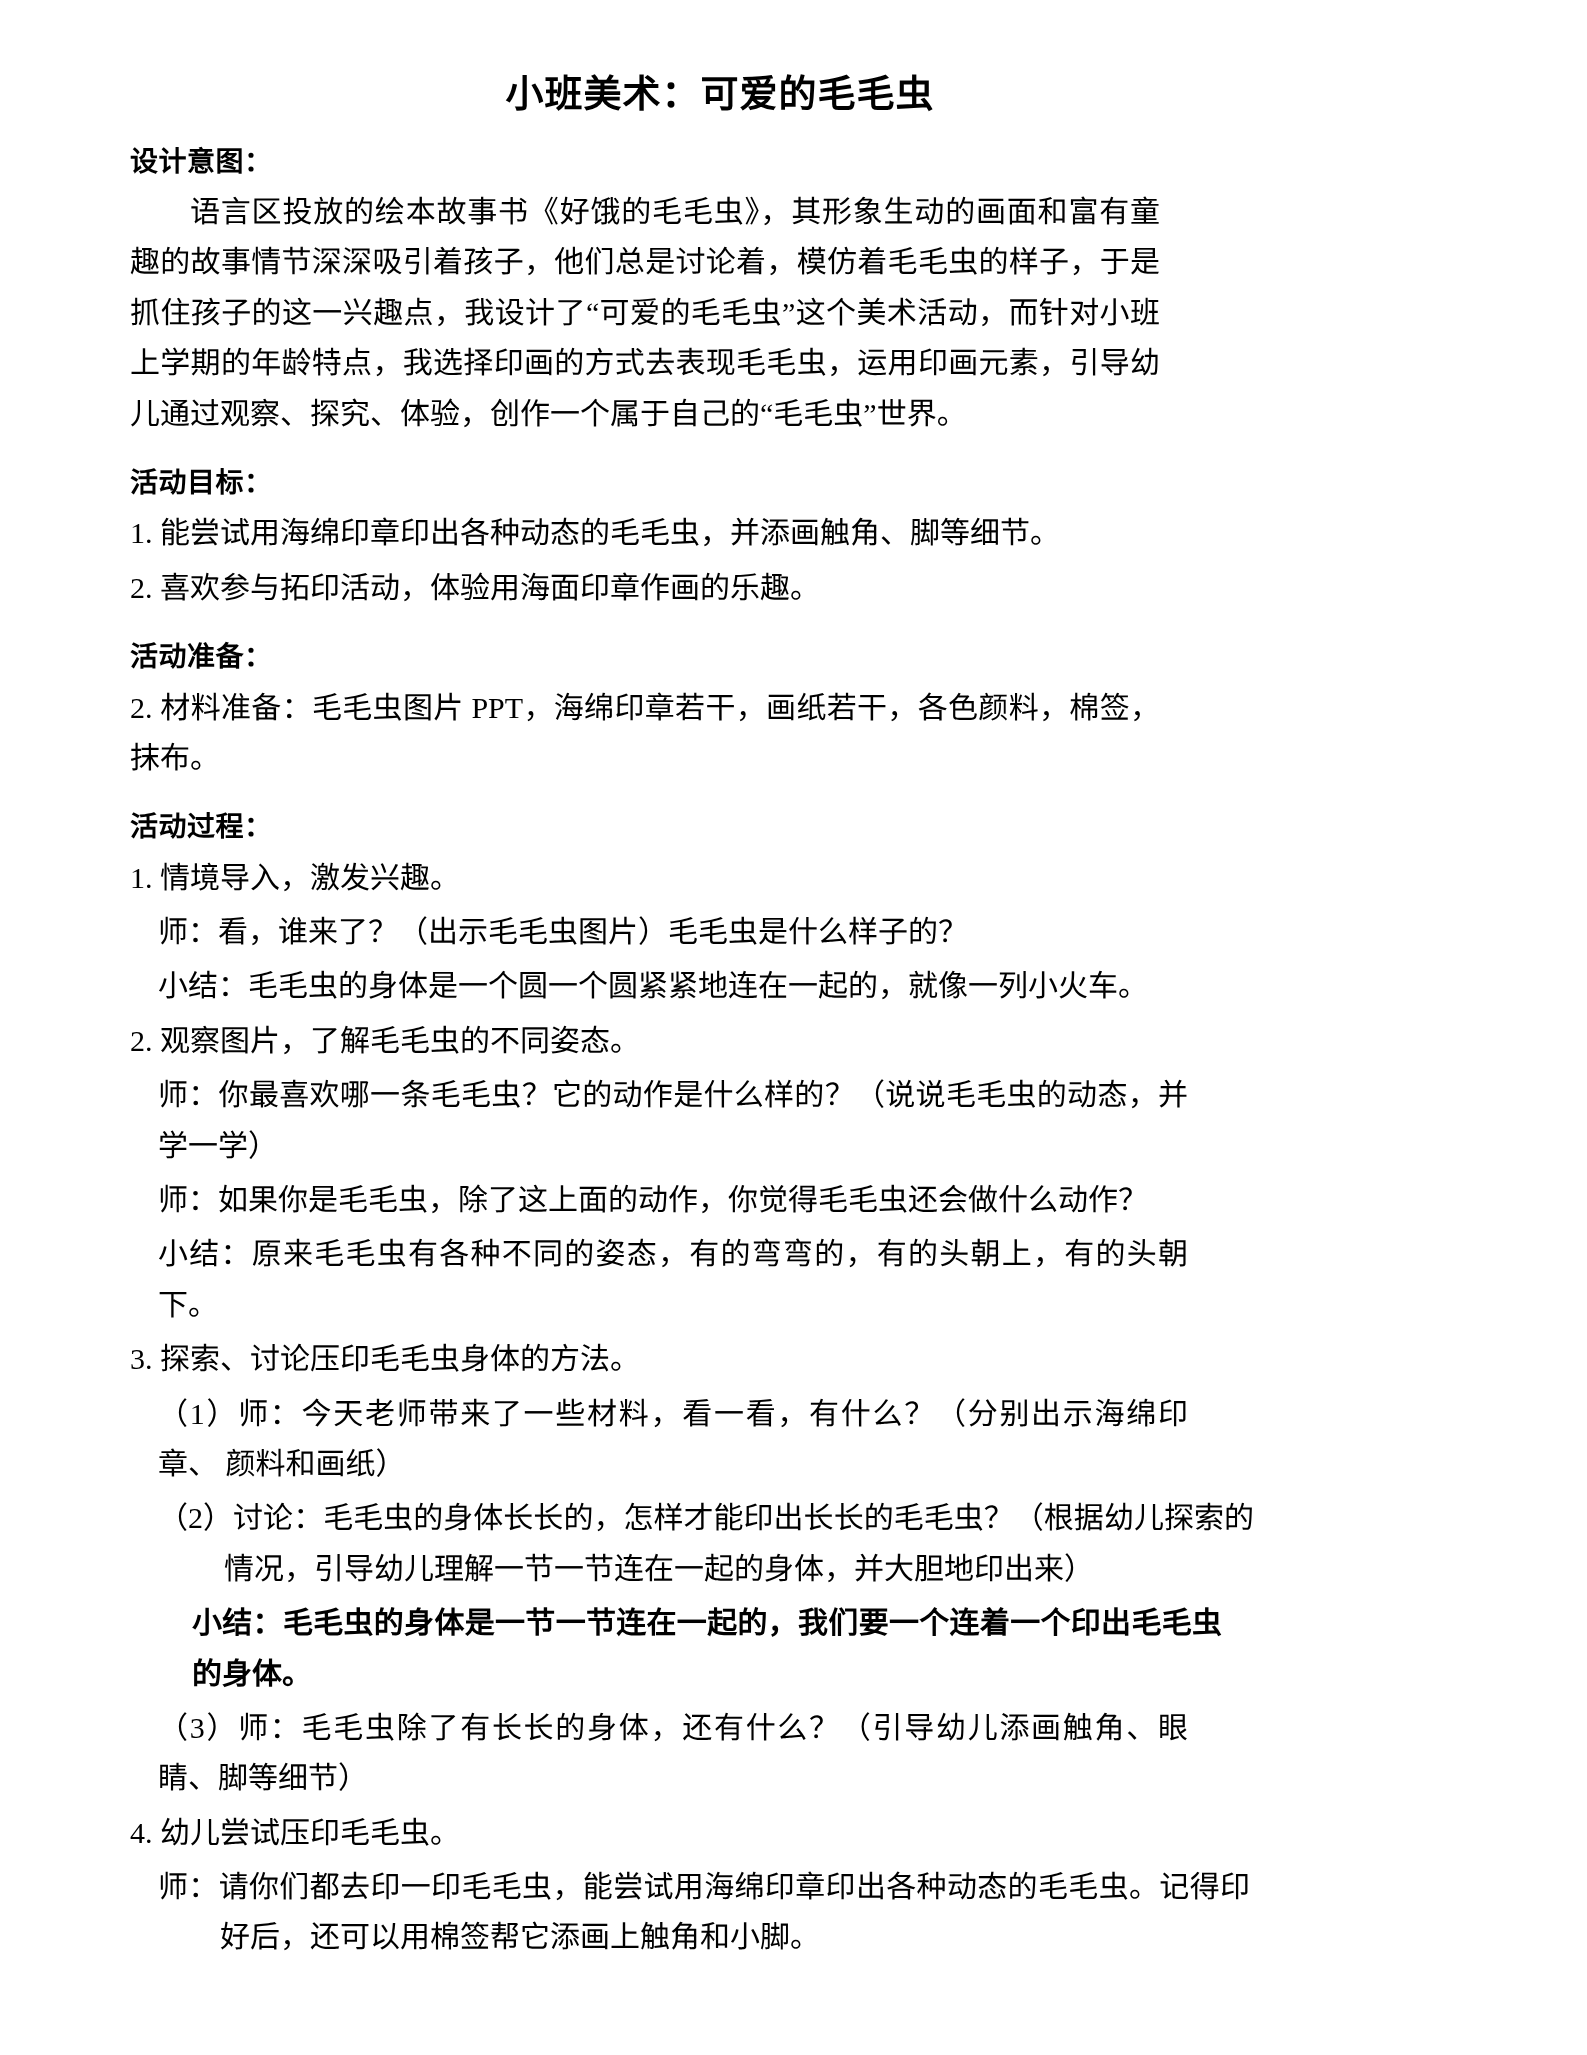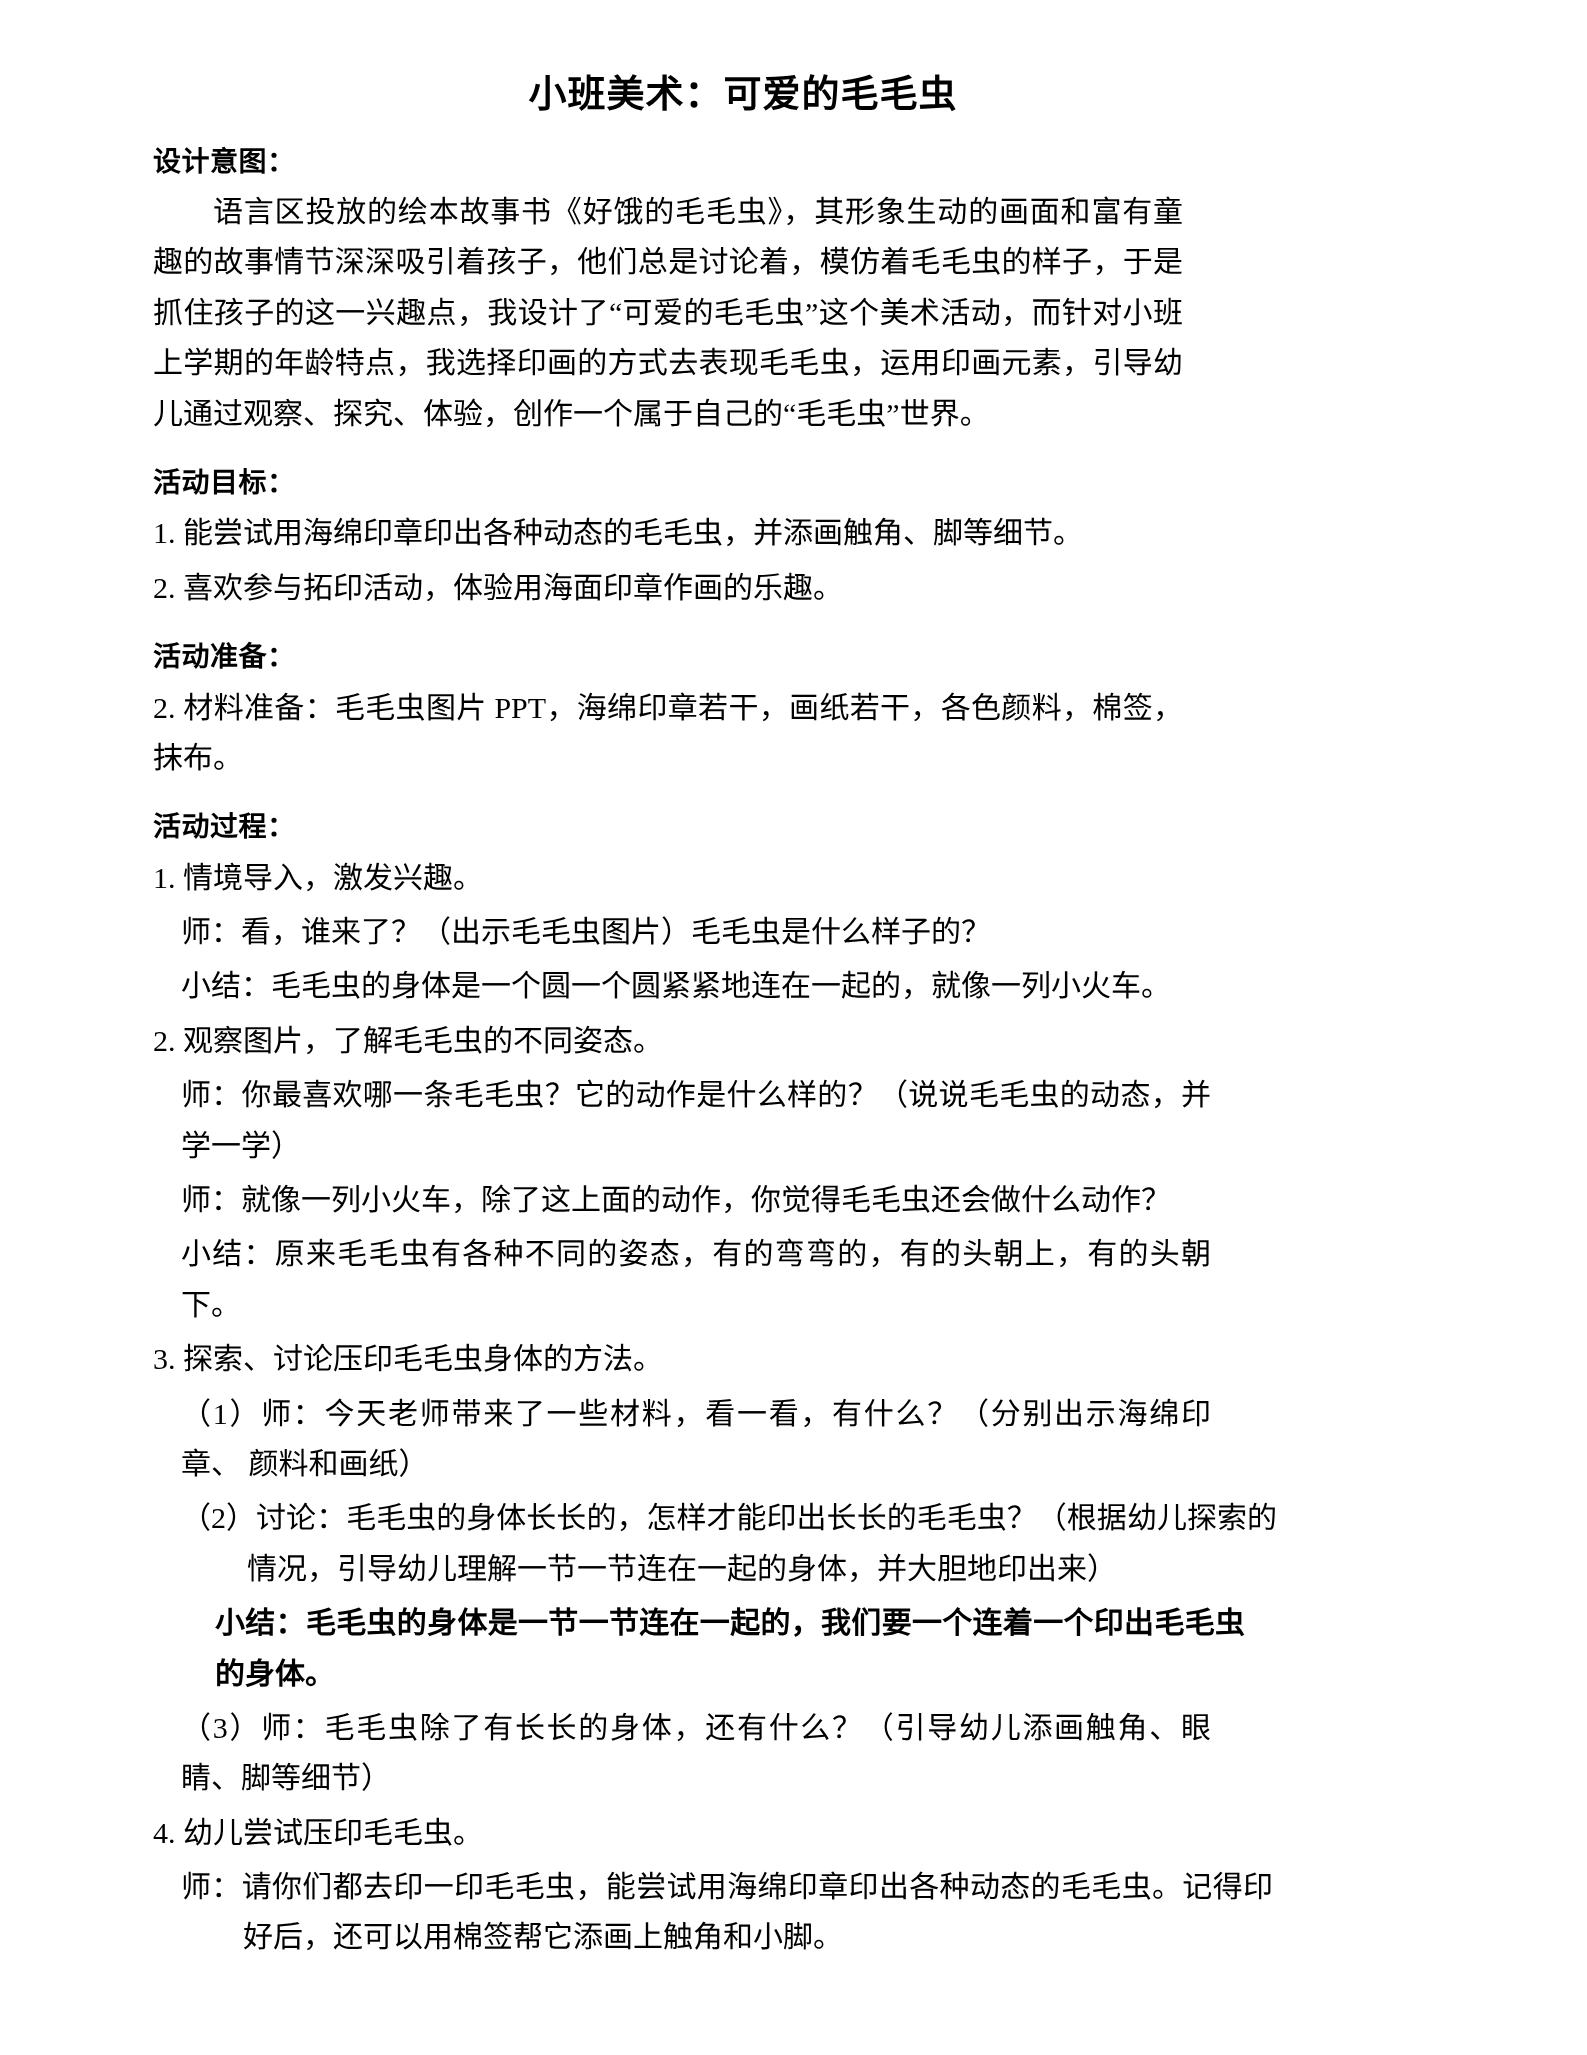--- a/index.html
+++ b/index.html
@@ -17,21 +17,21 @@
     width: 1587px;
     height: 2055px;
     background: #ffffff;
     margin: 0 auto;
     overflow: hidden;
     box-sizing: border-box;
     padding: 0;
   }
   #content {
     position: absolute;
-    left: 153px;
+    left: 130px;
     top: 0;
     width: 1320px;
   }
   .doc-title {
     text-align: center;
     font-size: 38px;
     font-weight: bold;
     letter-spacing: 1px;
     margin: 0;
     padding-top: 72px;
@@ -101,21 +101,21 @@
 
     <div class="block">
       <div class="heading">活动过程：</div>
 
       <p class="para lvl0">1. 情境导入，激发兴趣。</p>
       <p class="para lvl1">师：看，谁来了？（出示毛毛虫图片）毛毛虫是什么样子的？</p>
       <p class="para lvl1">小结：毛毛虫的身体是一个圆一个圆紧紧地连在一起的，就像一列小火车。</p>
 
       <p class="para lvl0">2. 观察图片，了解毛毛虫的不同姿态。</p>
       <p class="para lvl1">师：你最喜欢哪一条毛毛虫？它的动作是什么样的？（说说毛毛虫的动态，并学一学）</p>
-      <p class="para lvl1">师：就像一列小火车，除了这上面的动作，你觉得毛毛虫还会做什么动作？</p>
+      <p class="para lvl1">师：如果你是毛毛虫，除了这上面的动作，你觉得毛毛虫还会做什么动作？</p>
       <p class="para lvl1">小结：原来毛毛虫有各种不同的姿态，有的弯弯的，有的头朝上，有的头朝下。</p>
 
       <p class="para lvl0">3. 探索、讨论压印毛毛虫身体的方法。</p>
       <p class="para lvl1">（1）师：今天老师带来了一些材料，看一看，有什么？（分别出示海绵印章、 颜料和画纸）</p>
       <p class="para lvl1 hang2">（2）讨论：毛毛虫的身体长长的，怎样才能印出长长的毛毛虫？（根据幼儿探索的情况，引导幼儿理解一节一节连在一起的身体，并大胆地印出来）</p>
       <p class="para lvl2 bold">小结：毛毛虫的身体是一节一节连在一起的，我们要一个连着一个印出毛毛虫的身体。</p>
       <p class="para lvl1">（3）师：毛毛虫除了有长长的身体，还有什么？（引导幼儿添画触角、眼睛、脚等细节）</p>
 
       <p class="para lvl0">4. 幼儿尝试压印毛毛虫。</p>
       <p class="para lvl1 hang1">师：请你们都去印一印毛毛虫，能尝试用海绵印章印出各种动态的毛毛虫。记得印好后，还可以用棉签帮它添画上触角和小脚。</p>

